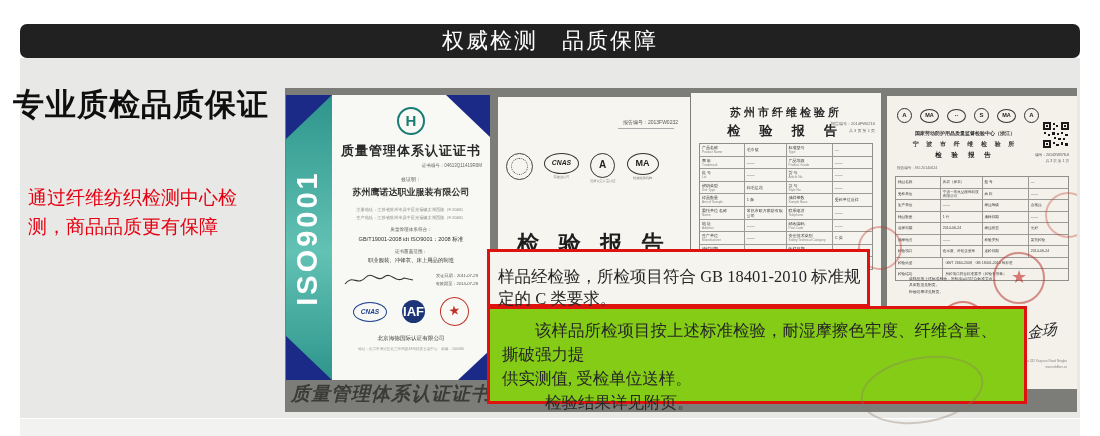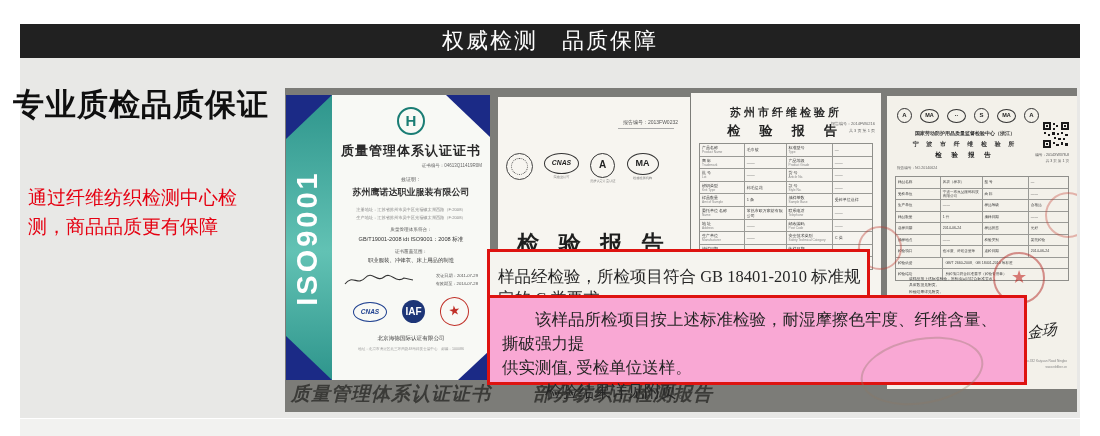--- a/index.html
+++ b/index.html
@@ -1,20 +1,20 @@
 <!DOCTYPE html>
 <html><head>
 <meta charset="utf-8">
 <style>
   html,body{margin:0;padding:0;background:#fff;}
   #stage{position:relative;width:1100px;height:436px;background:#ffffff;overflow:hidden;
          font-family:"Liberation Sans",sans-serif;}
   
   .banner{position:absolute;left:20px;top:24px;width:1060px;height:34px;background:#212121;
-          color:#fdfdfd;text-align:center;line-height:34px;font-size:22px;letter-spacing:2px;}
+          color:#fdfdfd;text-align:center;line-height:34px;font-size:22px;letter-spacing:2px;border-radius:7px;}
   
   .panel{position:absolute;left:20px;top:58px;width:1060px;height:360px;background:#e8e8e6;}
   .bottom-strip{position:absolute;left:20px;top:419px;width:1060px;height:17px;background:#f2f2f0;}
   
   .intro-heading{position:absolute;left:13px;top:84px;font-size:31px;font-weight:700;color:#0f0f0f;letter-spacing:1px;}
   .intro-desc{position:absolute;left:28px;top:183px;width:246px;font-size:19px;line-height:1.55;color:#e50011;}
   
   .backdrop{position:absolute;left:285px;top:88px;width:792px;height:324px;background:#7c7c78;z-index:1;}
   .caption{position:absolute;left:291px;top:381px;z-index:2;font-family:"Liberation Serif",serif;
            font-weight:700;font-size:19px;color:#3b3b38;letter-spacing:1px;white-space:nowrap;font-style:italic;}
@@ -43,21 +43,21 @@
   .iso-sys{margin-top:6px;font-size:4.6px;color:#555;}
   .iso-std{margin-top:4px;font-size:5.6px;color:#333;}
   .iso-scopel{margin-top:5px;font-size:4.6px;color:#555;}
   .iso-scope{margin-top:3px;font-size:5.4px;color:#333;}
   .iso-signrow{display:flex;justify-content:space-between;align-items:flex-end;margin:8px 12px 0 10px;}
   .iso-dates{font-size:4.2px;color:#555;text-align:right;line-height:1.9;}
   .iso-logos{display:flex;justify-content:center;align-items:center;gap:15px;margin-top:9px;}
   .m-cnas{width:32px;height:18px;border:1.5px solid #1d3f8f;border-radius:50%;
           color:#1d3f8f;font-size:6.5px;font-weight:700;font-style:italic;line-height:17px;}
   .m-iaf{width:23px;height:23px;border-radius:50%;background:#1d3577;color:#fff;
-         font-size:10px;font-weight:700;line-height:23px;}
+         font-size:13px;font-weight:700;line-height:23px;}
   .m-seal{width:27px;height:27px;border:1.5px solid #c03028;border-radius:50%;color:#c03028;
           font-size:13px;line-height:26px;transform:rotate(-8deg);}
   .iso-issuer{margin-top:9px;font-size:5.6px;color:#333;}
   .iso-footer{margin-top:4px;font-size:3.6px;color:#999;}
   
   .repa{left:498px;top:97px;width:192px;height:281px;background:#f7f5f0;}
   .repa-no{position:absolute;right:12px;top:22px;font-size:5px;color:#555;}
   .repa-no2{position:absolute;right:16px;top:31px;width:56px;border-top:0.5px solid #aaa;}
   .repa-marks{position:absolute;left:8px;top:56px;display:flex;align-items:flex-start;gap:11px;}
   .mk{text-align:center;}
@@ -124,22 +124,22 @@
   .repc-footer{position:absolute;right:10px;bottom:18px;font-size:3.2px;color:#888;text-align:right;line-height:1.8;}
   
   .stamp-mid{left:858px;top:226px;width:40px;height:40px;border-color:rgba(190,60,50,.4);z-index:2;}
   .stamp-tr{left:993px;top:252px;width:48px;height:48px;border-color:rgba(180,40,35,.5);
             font-size:18px;line-height:46px;z-index:2;}
   
   .rbox{position:absolute;z-index:3;border:3px solid #de1310;font-family:"Liberation Serif",serif;
         color:#262626;}
   .rbox1{left:487px;top:249px;width:369px;height:38px;background:#f5f4ef;
          font-size:16.5px;padding-top:14px;padding-left:8px;}
-  .rbox2{left:487px;top:295px;width:510px;height:66px;background:#f9a8d4;
-         font-size:16.5px;line-height:1.45;padding:10px 12px 8px 12px;overflow:visible;}
+  .rbox2{left:487px;top:306px;width:510px;height:66px;background:#84cc16;
+         font-size:16.5px;line-height:1.45;padding:10px 12px 16px 12px;overflow:visible;}
   .rbox2 .ind2{text-indent:2em;}
   .rbox2 .ind3{text-indent:2.6em;}
   .rbox2-stamp{position:absolute;right:40px;bottom:-22px;width:120px;height:62px;
                border:2px solid rgba(140,120,100,.35);border-radius:50%;transform:rotate(-10deg);}
   .sig-svg{display:block;}
 </style>
 </head>
 <body>
 
 <div id="stage">

